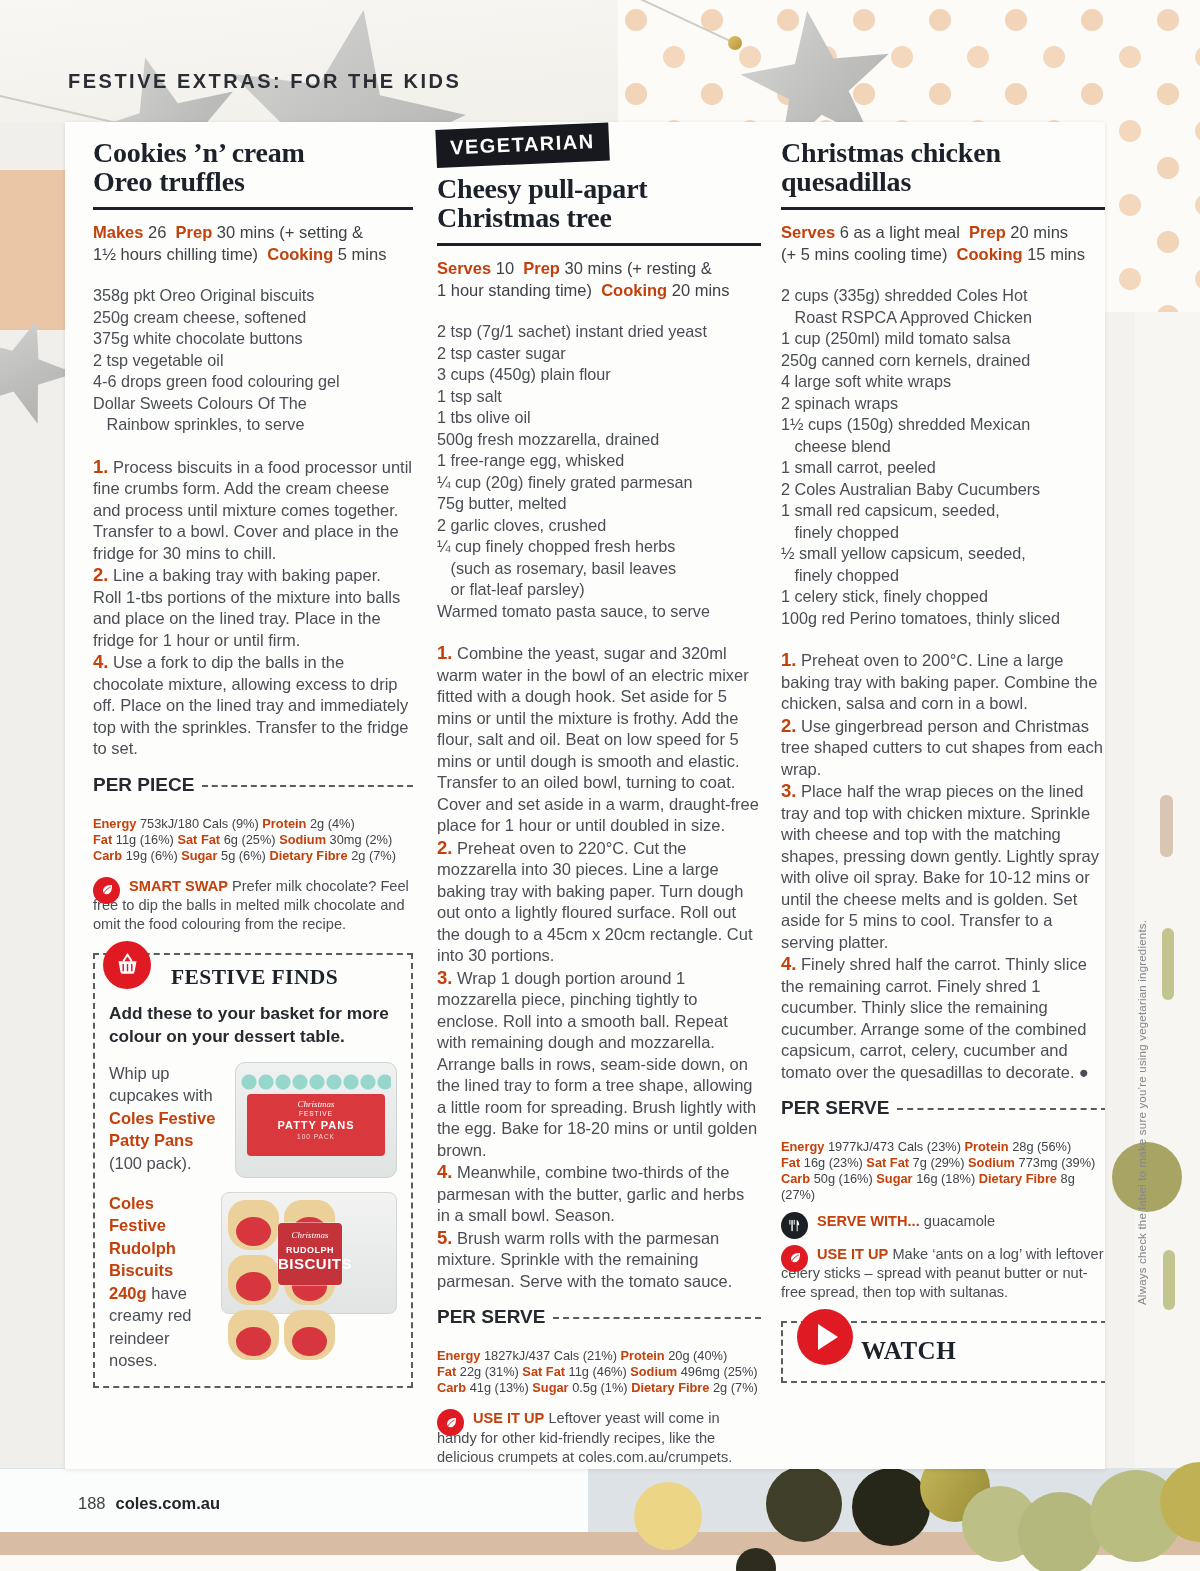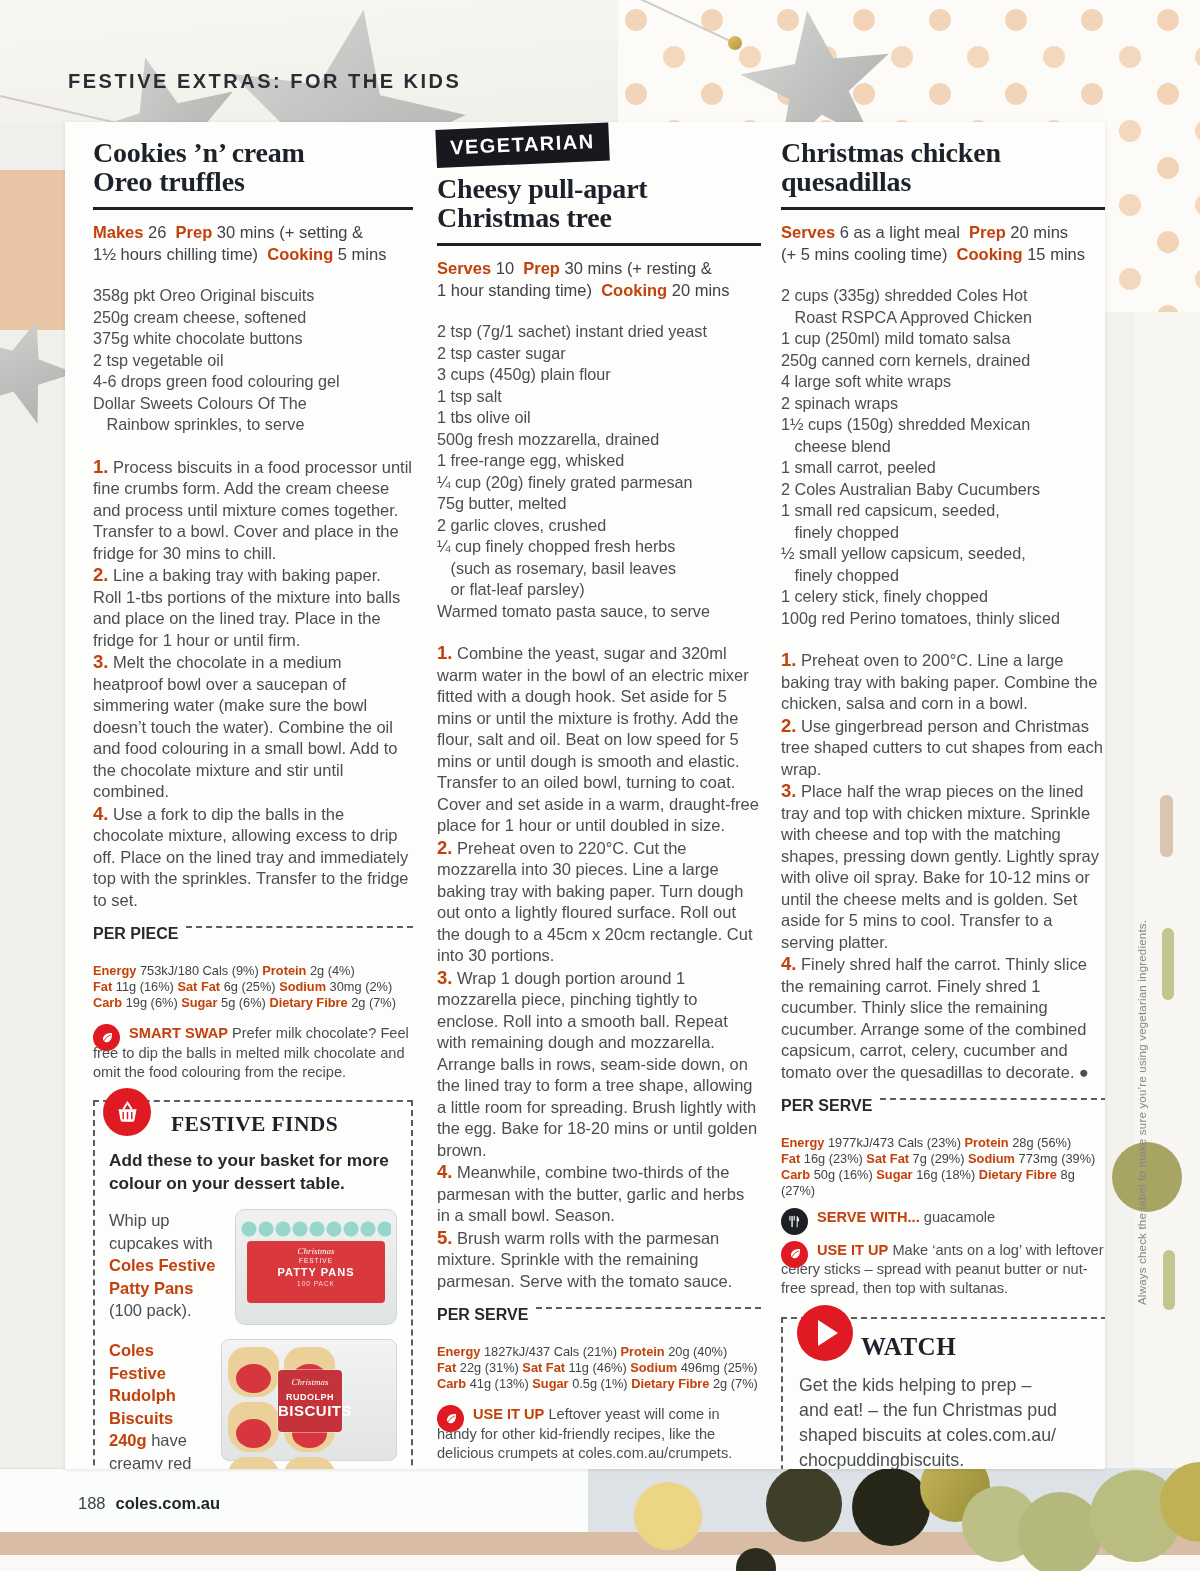--- a/index.html
+++ b/index.html
@@ -51,21 +51,21 @@
     letter-spacing:1.5px;padding:7px 14px 8px;transform:rotate(-2.5deg);transform-origin:left bottom}
   .badge-wrap + .r-title{margin-top:4px}
   .r-rule{height:3px;background:var(--heading,#1d212a);margin:10px 0 12px}
   .r-meta{font-size:16.5px;line-height:1.32;color:#3f4347;white-space:pre-wrap}
   .r-meta b,.stepline b,.nut b,.tip b{color:#c2410c}
   ul,ol{list-style:none}
   .r-ing{margin-top:20px;font-size:16.2px;line-height:21.5px}
   .ing{white-space:pre-wrap}
   .r-steps{margin-top:20px;font-size:16.5px;line-height:21.5px}
   .stepline b{font-size:18.5px}
-  .nut-label{display:flex;gap:8px;margin-top:14px;font-size:16px;font-weight:bold;color:#26292e}
+  .nut-label{display:flex;align-items:center;gap:8px;margin-top:14px;font-size:19px;font-weight:bold;color:#26292e}
   .nut-label::after{content:"";flex:1;border-top:2.5px dashed var(--dash,#595c60);transform:translateY(1px)}
   .nut-lines{margin-top:20px;font-size:12.8px;line-height:16px;color:#3f4347}
   .tip{position:relative;margin-top:13px;font-size:14.6px;line-height:19.3px}
   .tip-icon{position:absolute;left:0;top:0;width:27px;height:27px;border-radius:50%;
     display:flex;align-items:center;justify-content:center}
   .tip-icon.red{background:var(--accent_red,#e01a22)}
   .tip-icon.black{background:#1c1f24}
   .tip-text{display:block;text-indent:36px}
   .serve{margin-top:9px}
 
@@ -165,21 +165,20 @@
         <li class="ing">250g cream cheese, softened</li>
         <li class="ing">375g white chocolate buttons</li>
         <li class="ing">2 tsp vegetable oil</li>
         <li class="ing">4-6 drops green food colouring gel</li>
         <li class="ing">Dollar Sweets Colours Of The
    Rainbow sprinkles, to serve</li>
       </ul>
     <ol class="r-steps">
         <li class="stepline"><b>1.</b> Process biscuits in a food processor until fine crumbs form. Add the cream cheese and process until mixture comes together. Transfer to a bowl. Cover and place in the fridge for 30 mins to chill.</li>
         <li class="stepline"><b>2.</b> Line a baking tray with baking paper. Roll 1-tbs portions of the mixture into balls and place on the lined tray. Place in the fridge for 1 hour or until firm.</li>
-        <li class="stepline"><b>3.</b> Melt the chocolate in a medium heatproof bowl over a saucepan of simmering water (make sure the bowl doesn’t touch the water). Combine the oil and food colouring in a small bowl. Add to the chocolate mixture and stir until combined.</li>
         <li class="stepline"><b>4.</b> Use a fork to dip the balls in the chocolate mixture, allowing excess to drip off. Place on the lined tray and immediately top with the sprinkles. Transfer to the fridge to set.</li>
       </ol>
     <div class="nut-label">
       <span>PER PIECE</span>
     </div>
     <ul class="nut-lines">
         <li class="nut"><b>Energy</b> 753kJ/180 Cals (9%) <b>Protein</b> 2g (4%)</li>
         <li class="nut"><b>Fat</b> 11g (16%) <b>Sat Fat</b> 6g (25%) <b>Sodium</b> 30mg (2%)</li>
         <li class="nut"><b>Carb</b> 19g (6%) <b>Sugar</b> 5g (6%) <b>Dietary Fibre</b> 2g (7%)</li>
       </ul>
@@ -345,19 +344,15 @@
             <path d="M19.5 4.5c-6.5-.3-11.5 1.8-13.3 6.9-.9 2.7.3 5.7 3.1 6.7 4.6 1.6 8.8-2 9.8-7.2.4-2.1.4-4.3.4-6.4z" fill="#fff"></path>
             <path d="M5.5 20c2-5.5 6.5-10 12-12.5" stroke="#e01a22" stroke-width="1.4" fill="none"></path>
           </svg>
       </span>
       <span class="tip-text"><b>USE IT UP</b> Make ‘ants on a log’ with leftover celery sticks – spread with peanut butter or nut-free spread, then top with sultanas.</span>
     </div>
 
     <aside class="dash-box watch-box">
       <span class="box-icon watch-icon"></span>
       <h3 class="watch-title">WATCH</h3>
-      <p class="watch-text">Get the kids helping to prep –
-and eat! – the fun Christmas pud
-shaped biscuits at coles.com.au/
-chocpuddingbiscuits.</p>
     </aside>
   </section>
 </main>
 
 </body></html>

